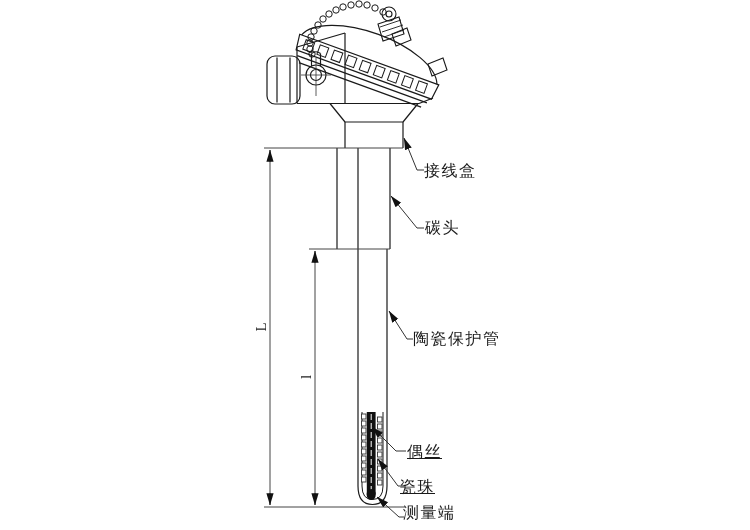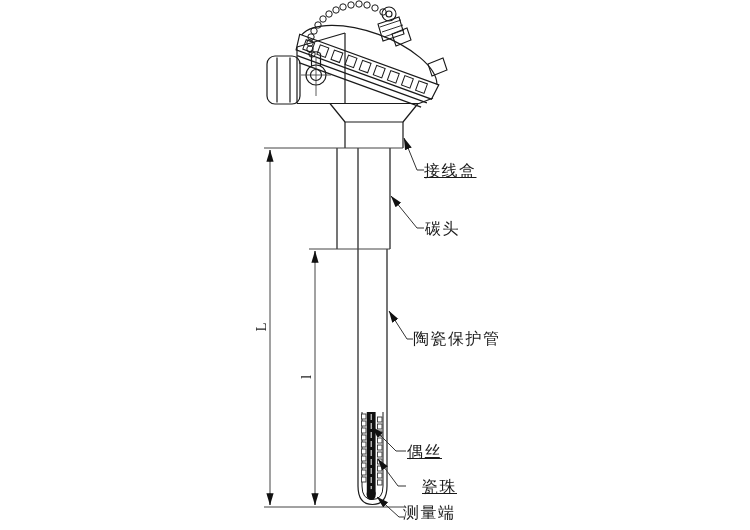--- a/index.html
+++ b/index.html
@@ -187,23 +187,23 @@
     <g fill="none" stroke="#333" stroke-width="1">
       <path d="M404,138 L417,170 L424,170" marker-start="url(#arrS)"></path>
       <path d="M391,196 L417,228 L424,228" marker-start="url(#arrS)"></path>
       <path d="M389,311 L407,339 L413,339" marker-start="url(#arrS)"></path>
       <path d="M372,427 L396,451 L406,451" marker-start="url(#arrS)"></path>
       <path d="M378,459 L398,486 L406,486" marker-start="url(#arrS)"></path>
       <path d="M377,497 L399,517 L404,517" marker-start="url(#arrS)"></path>
     </g>
   </svg>
 
-  <div class="callout" style="left:424px;top:162px;text-decoration:underline;">接线盒</div>
-  <div class="callout" style="left:425px;top:220px;">碳头</div>
+  <div class="callout" style="left:424px;top:162px;">接线盒</div>
+  <div class="callout" style="left:425px;top:220px;font-family:Liberation Mono, monospace;">碳头</div>
   <div class="callout" style="left:413px;top:330px;text-align:center;">陶瓷保护管</div>
   <div class="callout" style="left:407px;top:443px;text-decoration:underline;">偶丝</div>
-  <div class="callout" style="left:422px;top:478px;text-decoration:underline;">瓷珠</div>
+  <div class="callout" style="left:400px;top:478px;text-decoration:underline;">瓷珠</div>
   <div class="callout" style="left:403px;top:504px;">测量端</div>
 
   <div class="dimlabel" style="left:252px;top:318px;">L</div>
   <div class="dimlabel" style="left:297px;top:368px;">l</div>
 
 </div>
 
 </body></html>

